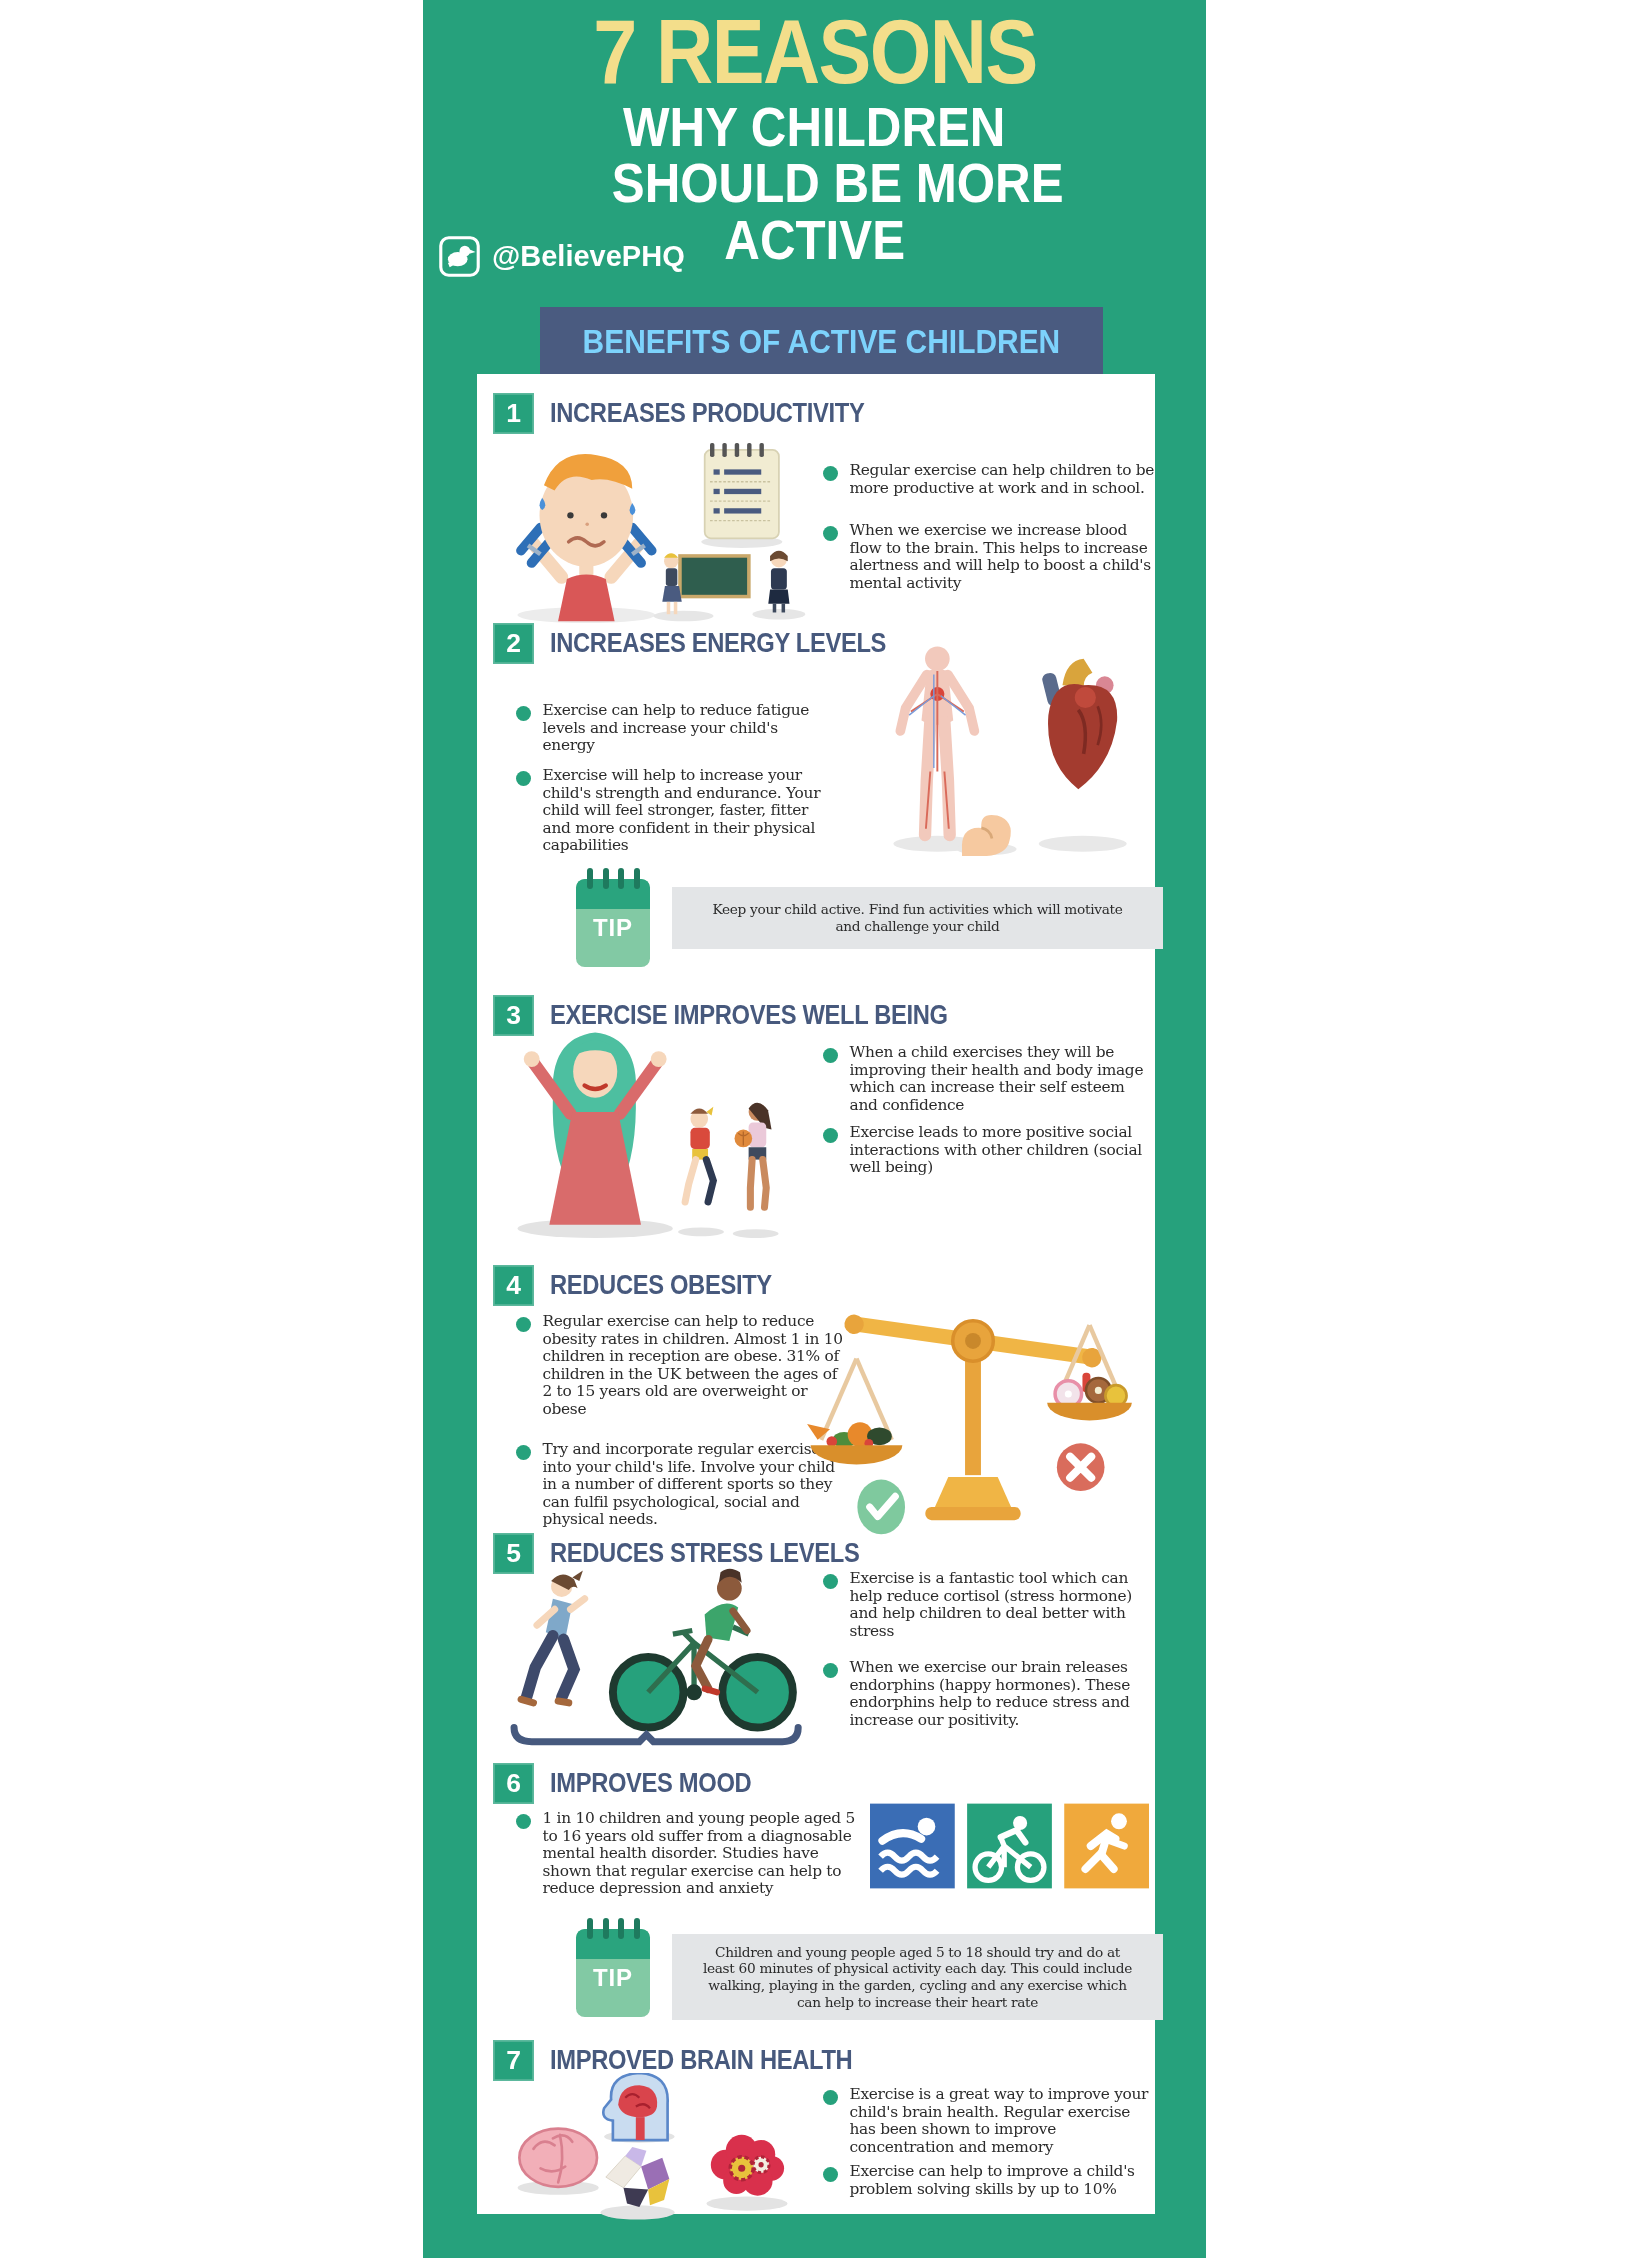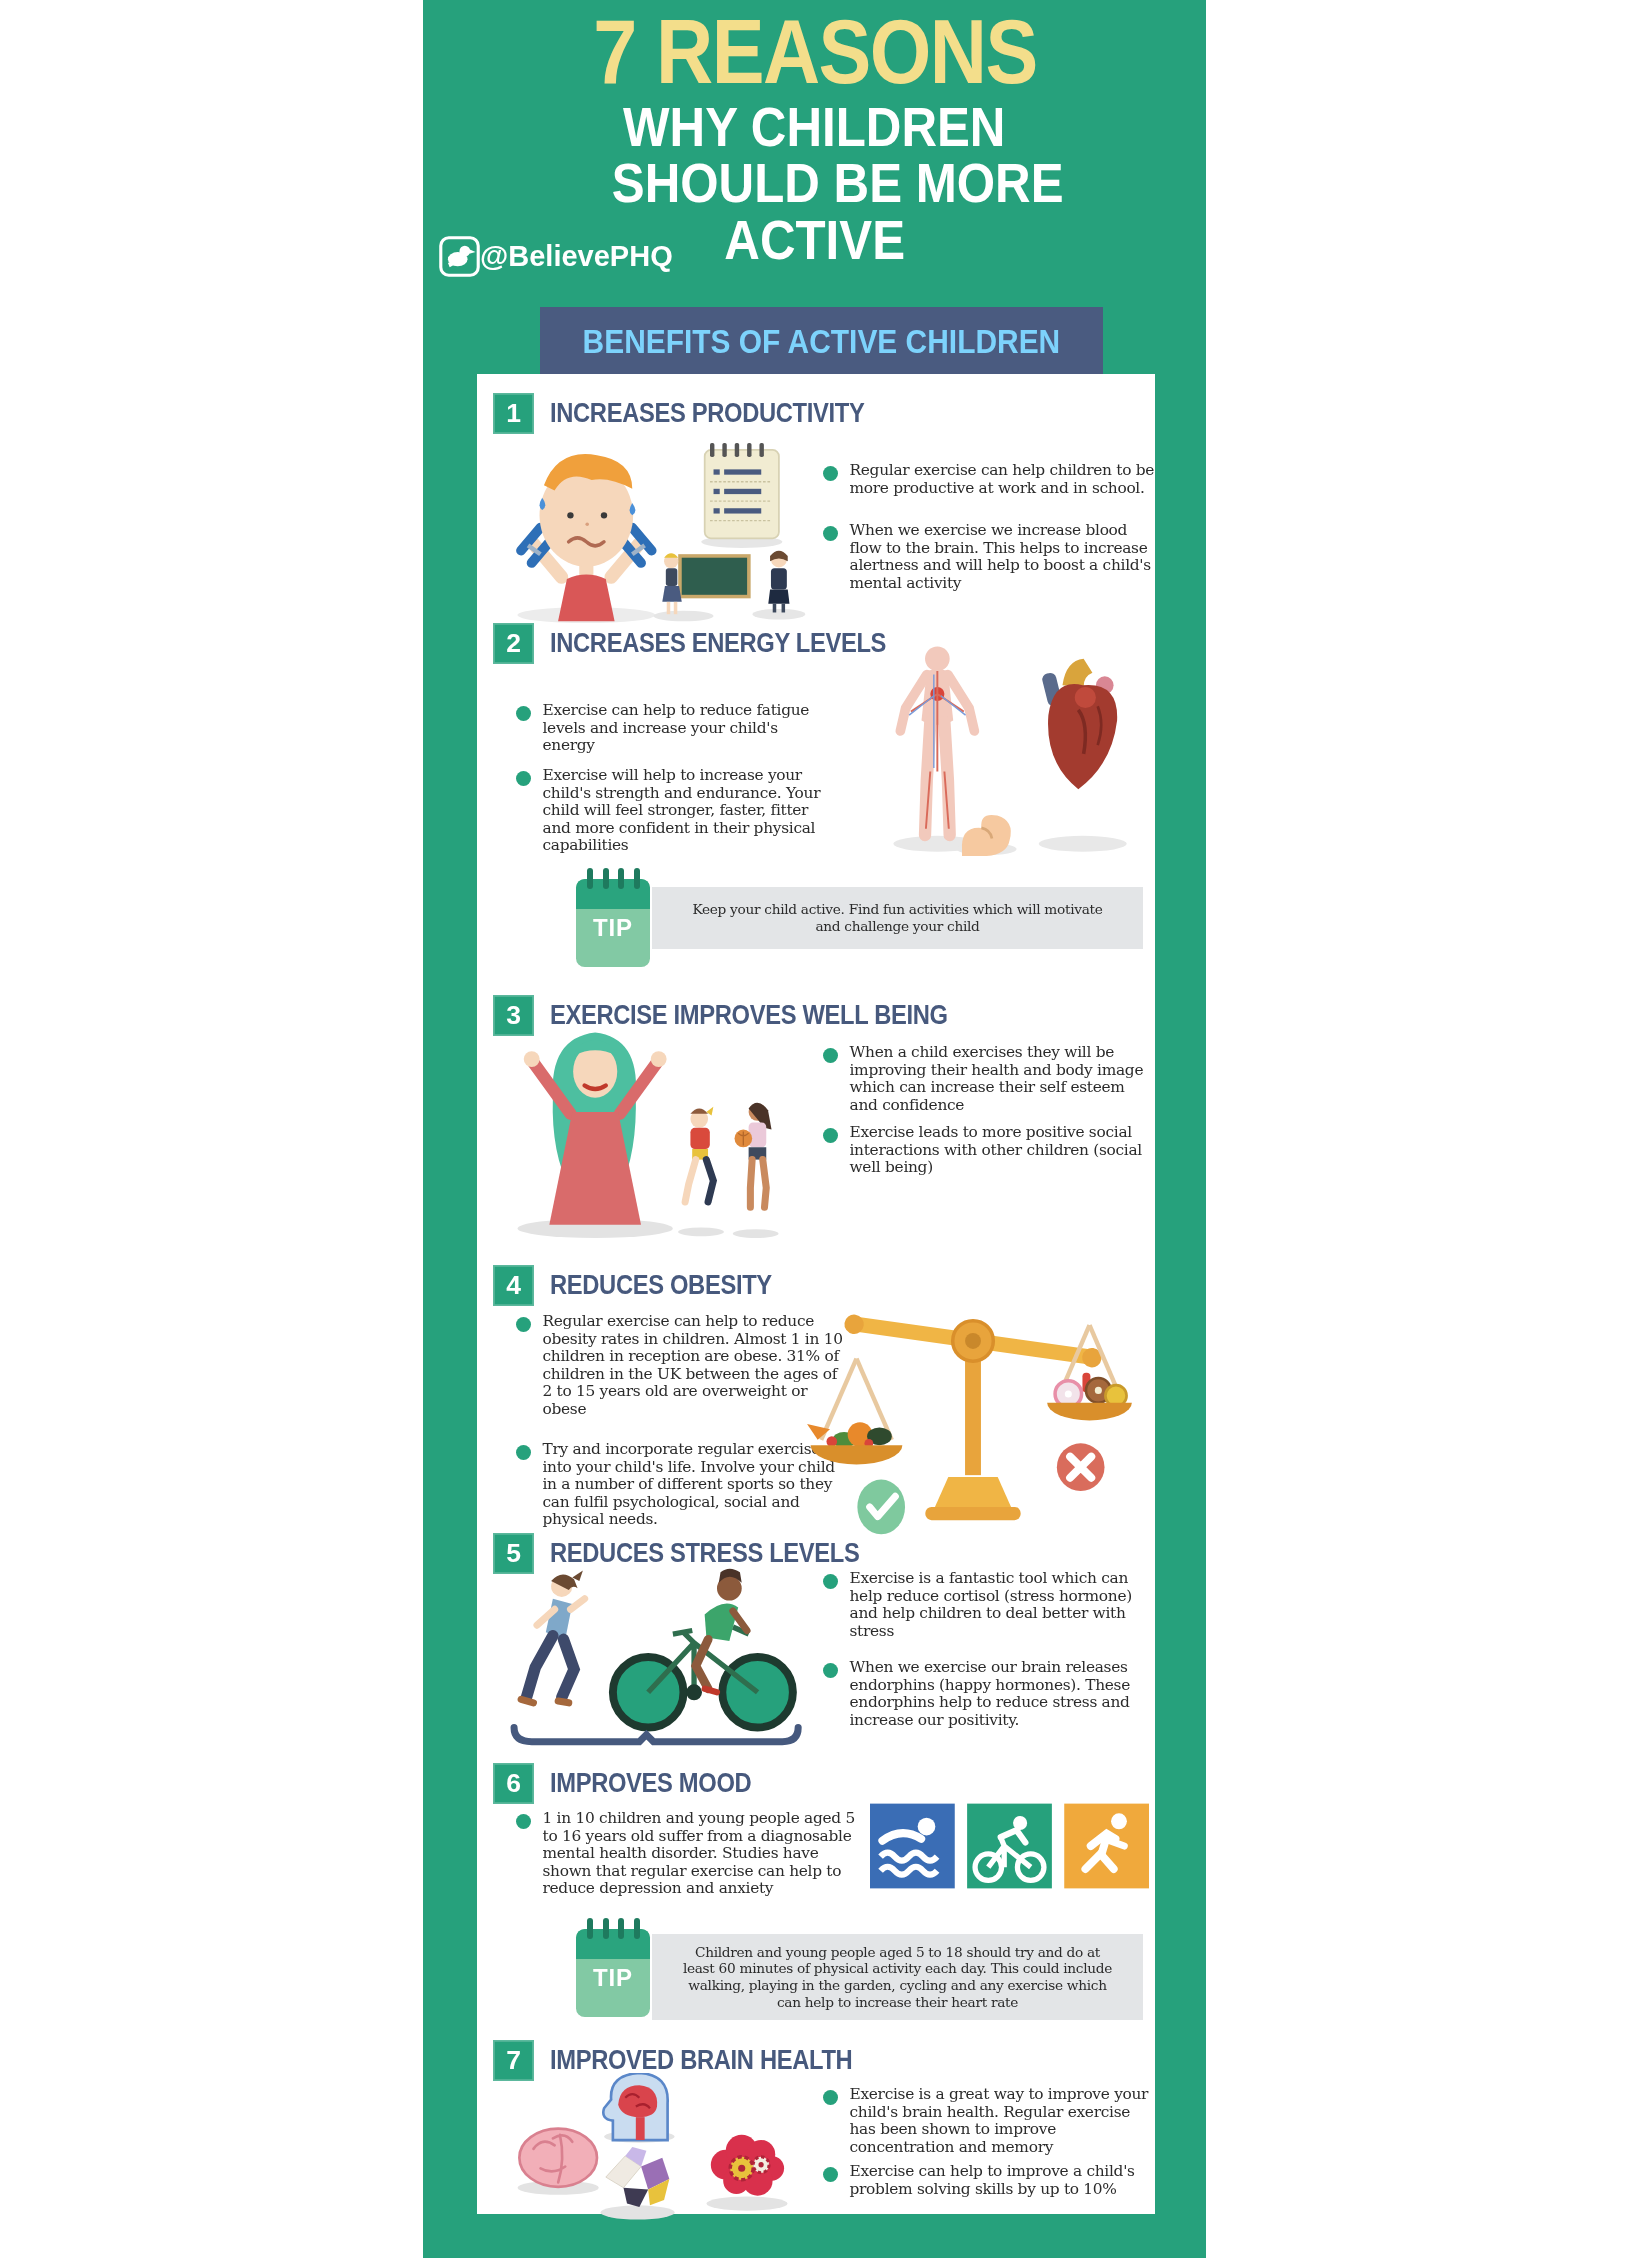--- a/index.html
+++ b/index.html
@@ -8,41 +8,41 @@
   .abs{position:absolute;}
   .green-band{position:absolute;left:423px;top:0;width:783px;height:2258px;background:#26A17C;}
   
   .title-wrap{position:absolute;left:0;top:0;width:783px;text-align:center;color:#fff;font-weight:bold;}
   .cond{display:inline-block;transform:scaleX(.88);transform-origin:center center;white-space:nowrap;}
   .cond-l{display:inline-block;transform:scaleX(.88);transform-origin:left center;white-space:nowrap;}
   .t1{position:absolute;left:0;top:7px;width:100%;font-size:90px;line-height:1;color:#F3DE8B;letter-spacing:-1.8px;}
   .t2{position:absolute;left:0;top:99px;width:100%;font-size:56px;line-height:1;}
   .t3{position:absolute;left:0;top:155px;width:100%;font-size:56px;line-height:1;padding-left:23px;}
   .t4{position:absolute;left:0;top:212px;width:100%;font-size:56px;line-height:1;}
-  .twitter{position:absolute;left:16px;top:236px;display:flex;align-items:center;gap:0;color:#fff;font-weight:bold;font-size:29px;}
+  .twitter{position:absolute;left:16px;top:236px;display:flex;align-items:center;gap:12px;color:#fff;font-weight:bold;font-size:29px;}
   
   .banner{position:absolute;left:540px;top:307px;width:563px;height:69px;background:#4A5B80;
           display:flex;align-items:center;justify-content:center;color:#7dd3fc;font-weight:bold;font-size:34px;}
   
   .card{position:absolute;left:477px;top:374px;width:678px;height:1840px;background:#ffffff;}
   .sec-head{position:absolute;left:16px;display:flex;align-items:center;gap:16px;height:41px;}
   .numbox{width:41px;height:41px;background:#26A17C;color:#fff;font-weight:bold;font-size:26.5px;
           display:flex;align-items:center;justify-content:center;flex:none;box-shadow:inset 0 0 0 1.8px rgba(255,255,255,.25);}
   .sec-title{color:#47597D;font-weight:bold;font-size:27px;letter-spacing:-0.4px;}
   .bullet{position:absolute;display:flex;gap:11.5px;}
   .dot{width:15px;height:15px;border-radius:50%;background:#26A17C;margin-top:4.4px;flex:none;}
   .btext{margin:0;flex:1;font-family:"DejaVu Serif",serif;font-size:15.4px;line-height:1.14;
          letter-spacing:-0.3px;color:#2B2B2B;}
   
   .tip-icon{position:absolute;width:74px;height:99px;}
   .tip-body{position:absolute;left:0;top:10.6px;width:74px;height:88px;background:#82C9A4;border-radius:8.8px;}
   .tip-top{position:absolute;left:0;top:10.6px;width:74px;height:30px;background:#2AA47E;border-radius:8.8px 8.8px 0 0;}
   .tip-pin{position:absolute;top:0;width:6.2px;height:21px;background:#1E7A5E;border-radius:3.5px;}
   .tip-label{position:absolute;left:0;top:46px;width:74px;text-align:center;color:#fff;font-weight:bold;font-size:24px;letter-spacing:0.9px;}
-  .tip-bar{position:absolute;background:#E3E5E7;display:flex;align-items:center;justify-content:center;}
+  .tip-bar{position:absolute;background:#E3E5E7;display:flex;align-items:center;justify-content:center;margin-left:20px;}
   .tip-bar p{margin:0;padding:0 30px;text-align:center;font-family:"DejaVu Serif",serif;
              font-size:13.7px;line-height:1.22;letter-spacing:-0.3px;color:#2B2B2B;}
   svg{display:block;}
 </style>
 </head>
 <body>
 
 <div class="page">
 
   <div class="green-band">

